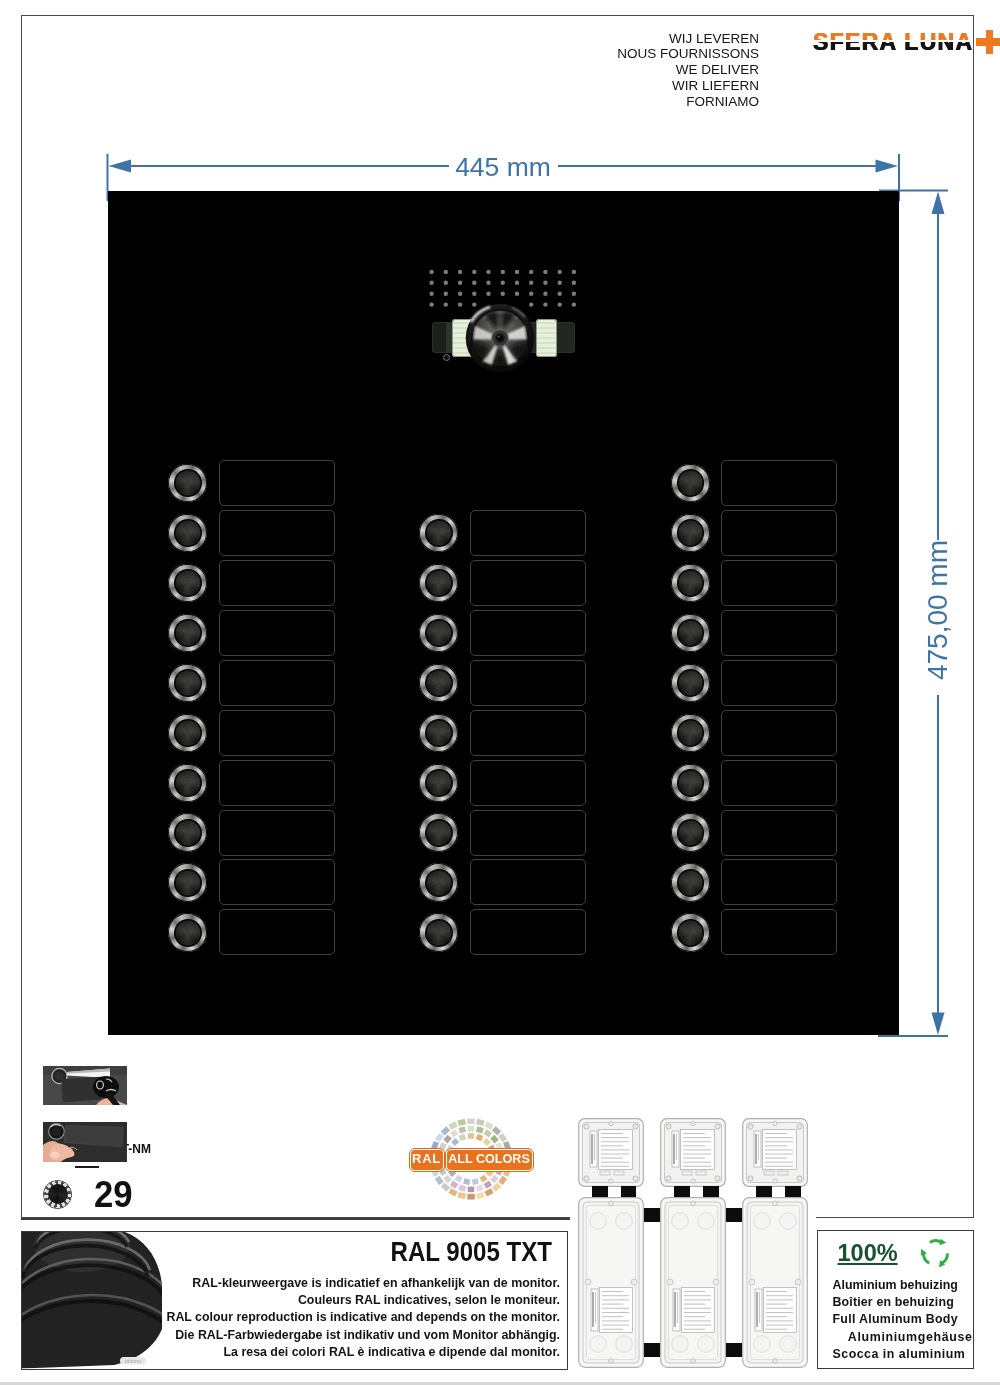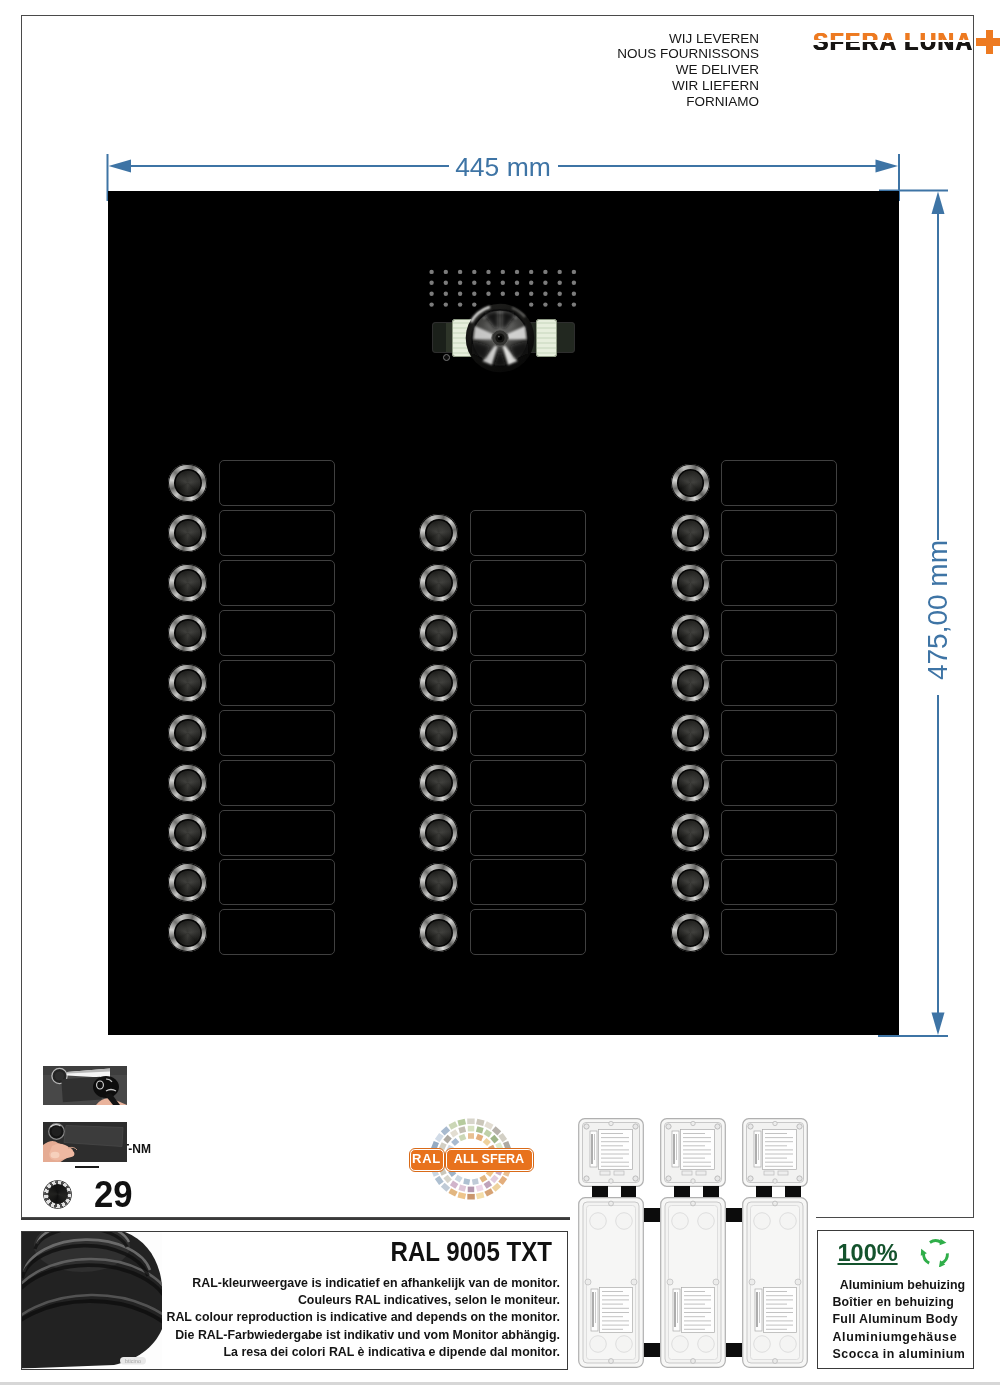--- a/index.html
+++ b/index.html
@@ -383,21 +383,21 @@
     <rect x="449.2" y="1170.1" width="6.0" height="5.6" fill="#7a96b2" transform="rotate(233 452.2 1172.9)"></rect>
     <rect x="445.4" y="1162.5" width="6.0" height="5.6" fill="#98accb" transform="rotate(254 448.4 1165.3)"></rect>
     <rect x="444.6" y="1154.1" width="6.0" height="5.6" fill="#6f8cab" transform="rotate(275 447.6 1156.9)"></rect>
     <rect x="447.0" y="1145.9" width="6.0" height="5.6" fill="#c0cede" transform="rotate(296 450.0 1148.7)"></rect>
     <rect x="452.2" y="1139.2" width="6.0" height="5.6" fill="#87a0bd" transform="rotate(318 455.2 1142.0)"></rect>
     <rect x="459.5" y="1134.7" width="6.0" height="5.6" fill="#b8c89a" transform="rotate(339 462.5 1137.5)"></rect>
   </svg>
 
 <div class="abs" style="left:409.5px; top:1148.5px; width:34px; height:22px; background:#e8721d; border:1.5px solid #fff; outline:1px solid #d96a18; border-radius:5px; color:#fff; font-weight:bold; font-size:13px; text-align:center; line-height:18.5px; letter-spacing:0.8px; white-space:nowrap;">RAL</div>
 
-<div class="abs" style="left:445.5px; top:1148.5px; width:87px; height:22px; background:#e8721d; border:1.5px solid #fff; outline:1px solid #d96a18; border-radius:5px; color:#fff; font-weight:bold; font-size:12.6px; text-align:center; line-height:18.5px; white-space:nowrap;">ALL SFERA</div>
+<div class="abs" style="left:445.5px; top:1148.5px; width:87px; height:22px; background:#e8721d; border:1.5px solid #fff; outline:1px solid #d96a18; border-radius:5px; color:#fff; font-weight:bold; font-size:12.6px; text-align:center; line-height:18.5px; white-space:nowrap;">ALL COLORS</div>
 
 <div class="abs" style="left:20.5px; top:1218px; width:556px; height:1.6px; background:#3a3a3a;"></div>
 
 <div class="abs" style="left:570px; top:1105px; width:246px; height:275px; background:#fff;"></div>
 
 <svg class="abs" style="left:577.8px; top:1117.6px;" width="66" height="69" viewBox="0 0 66 69">
 <rect x="0.7" y="0.7" width="64.6" height="67.6" rx="6" fill="#f7f7f6" stroke="#b0b0b0" stroke-width="1.2"></rect>
 <rect x="4.5" y="4.5" width="57" height="60" rx="3.5" fill="#f2f2f1" stroke="#c8c8c8" stroke-width="1"></rect>
 <circle cx="8.5" cy="8.5" r="2.6" fill="#e8e8e8" stroke="#b5b5b5" stroke-width="0.9"></circle>
 <circle cx="57.5" cy="8.5" r="2.6" fill="#e8e8e8" stroke="#b5b5b5" stroke-width="0.9"></circle>
@@ -615,19 +615,19 @@
 <path d="M 10.2 4.6 A 10.6 10.6 0 0 1 22.2 4.9" stroke="#2fae49" stroke-width="3" fill="none"></path>
 <polygon points="21.2,0.9 27.3,4.9 20.2,7.6" fill="#2fae49"></polygon>
 </g>
     <g transform="rotate(240 16 15.5)">
 <path d="M 10.2 4.6 A 10.6 10.6 0 0 1 22.2 4.9" stroke="#2fae49" stroke-width="3" fill="none"></path>
 <polygon points="21.2,0.9 27.3,4.9 20.2,7.6" fill="#2fae49"></polygon>
 </g>
   </svg>
 
 <div class="abs" style="left:832.5px; top:1277px; width:140px; font-size:12.4px; font-weight:bold; color:#141414; line-height:17.2px;">
-    <div style="letter-spacing:0.0px; white-space:nowrap;text-align:center;">Aluminium behuizing</div>
+    <div style="letter-spacing:0.0px; white-space:nowrap;">Aluminium behuizing</div>
     <div style="letter-spacing:0.15px; white-space:nowrap;">Boîtier en behuizing</div>
     <div style="letter-spacing:0.3px; white-space:nowrap;">Full Aluminum Body</div>
-    <div style="letter-spacing:0.65px; white-space:nowrap;">Aluminiumgehäuse</div>
+    <div style="letter-spacing:0.65px; white-space:nowrap;text-align:right;">Aluminiumgehäuse</div>
     <div style="letter-spacing:0.5px; white-space:nowrap;">Scocca in aluminium</div>
   </div>
 
 <div class="abs" style="left:0; top:1381.5px; width:1000px; height:3.5px; background:#d7d7d7;"></div>
 </body></html>

